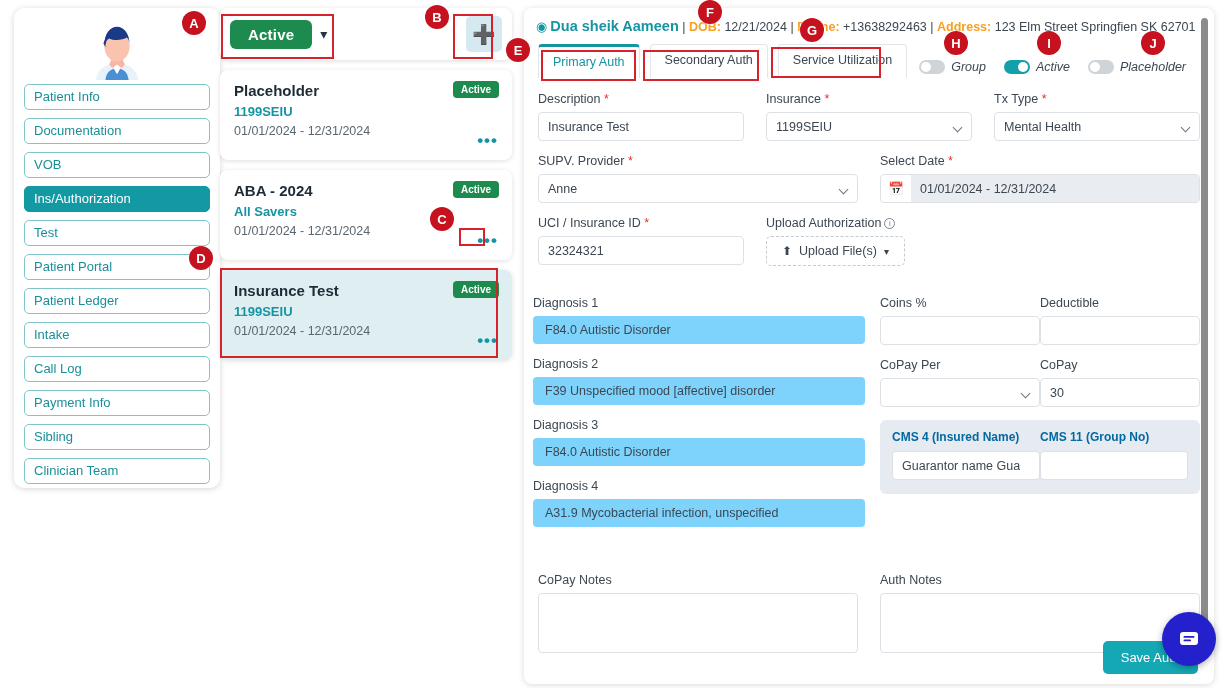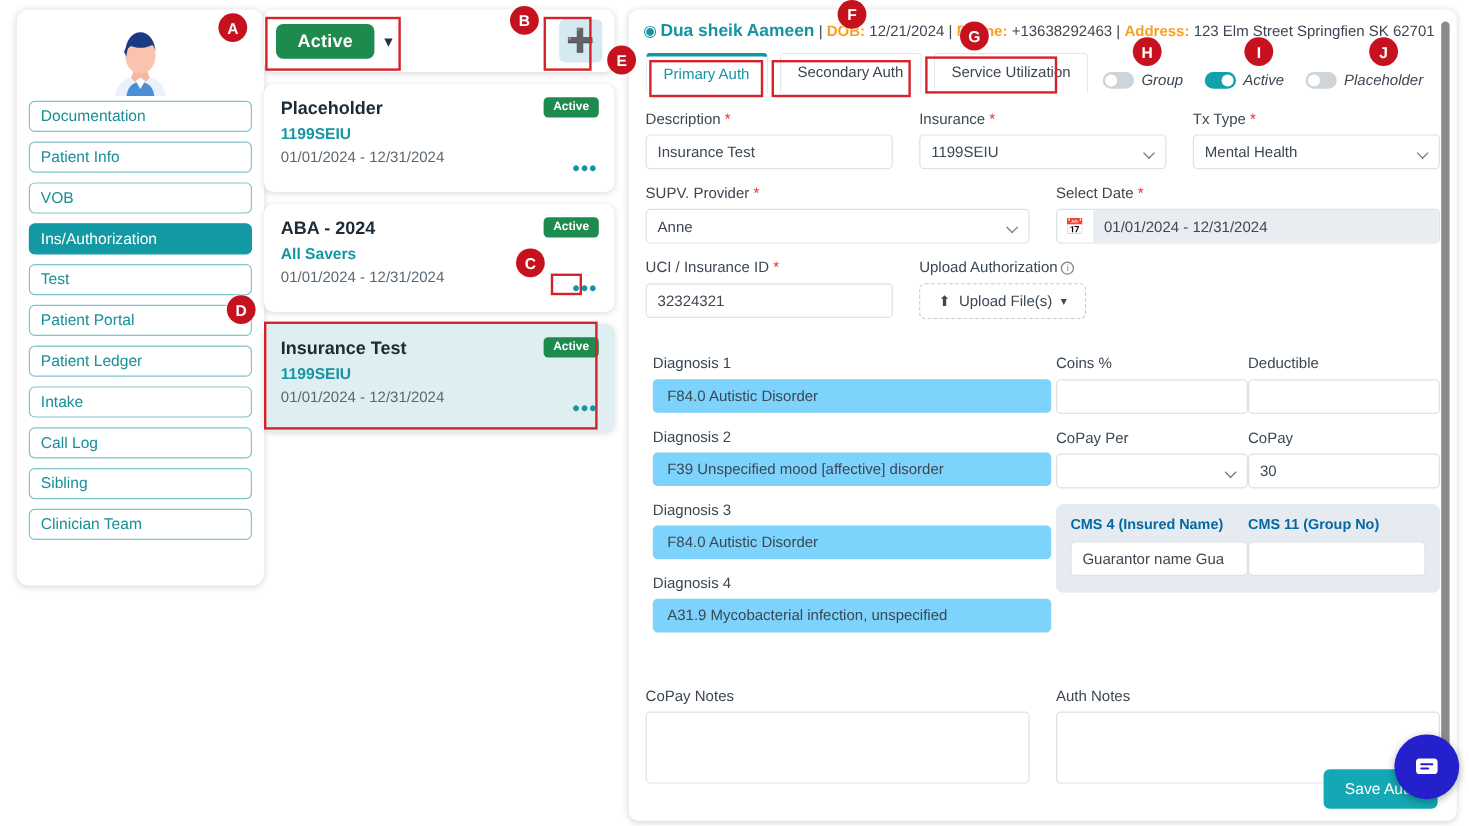--- a/index.html
+++ b/index.html
@@ -159,21 +159,21 @@
   .up-chev { font-size: 10px; color:#3c4752; }
 
   .dx-label { font-size: 12.5px; color:#3c4752; margin-bottom: 6px; display:block; }
   .dx-box {
     background:#7dd3fc; border-radius: 4px; height: 28px;
     display:flex; align-items:center; padding: 0 12px;
     font-size: 12.5px; color:#3c4752;
   }
   .dx-group { margin-bottom: 13px; }
 
-  .left-col { position:absolute; left: 20px; top: 288px; width: 332px; }
+  .left-col { position:absolute; left: 9px; top: 288px; width: 332px; }
   .right-col { position:absolute; left: 356px; top: 288px; width: 320px; }
 
   .mini-row { display:flex; margin-bottom: 13px; }
   .mini { flex:1; }
   .cms-panel { background:#e6eaf1; border-radius:6px; padding: 10px 12px 14px 12px; margin-top: 2px; }
   .cms-label { font-size: 12px; color:#0369a1; font-weight:bold; margin-bottom: 7px; display:block; }
 
   .notes-row { position:absolute; left: 14px; top: 565px; width: 662px; display:flex; gap:22px; }
   .notes-col { flex:1; }
   .notes-box { width:100%; height: 60px; border:1px solid #dde1e6; border-radius:4px; background:#fff; }
@@ -218,29 +218,30 @@
         <path d="M10 62c2-12 10-17 22-17s20 5 22 17z" fill="#e9f2fb"></path>
         <path d="M24 46c0 0 3 5 8 5s8-5 8-5l-3-7H27z" fill="#f4b7a5"></path>
         <path d="M20 62c1-8 5-12 12-12s11 4 12 12z" fill="#4a8fd4"></path>
         <path d="M28 49l4 7 4-7-4-3z" fill="#ffffff"></path>
         <ellipse cx="32" cy="27" rx="13" ry="16" fill="#f9c3ad"></ellipse>
         <path d="M19 25c0-11 6-18 13-18s13 7 13 18c0-2-1-6-3-7-3 2-12 4-18 1-2 1-5 4-5 6z" fill="#1b3a86"></path>
         <path d="M18 24c1-4 4-6 5-6-2 3-3 7-3 10z" fill="#1b3a86"></path>
       </svg>
     </div>
 
+    <div class="nav-item">Patient Info</div>
     <div class="nav-item">Documentation</div>
-    <div class="nav-item">Patient Info</div>
     <div class="nav-item">VOB</div>
     <div class="nav-item active">Ins/Authorization</div>
     <div class="nav-item">Test</div>
     <div class="nav-item">Patient Portal</div>
     <div class="nav-item">Patient Ledger</div>
     <div class="nav-item">Intake</div>
     <div class="nav-item">Call Log</div>
+    <div class="nav-item">Payment Info</div>
     <div class="nav-item">Sibling</div>
     <div class="nav-item">Clinician Team</div>
   </div>
 
   <div class="mid">
     <div class="mid-toolbar">
       <div class="status-select">
         <span class="status-pill">Active</span>
         <span class="chev">▾</span>
       </div>

